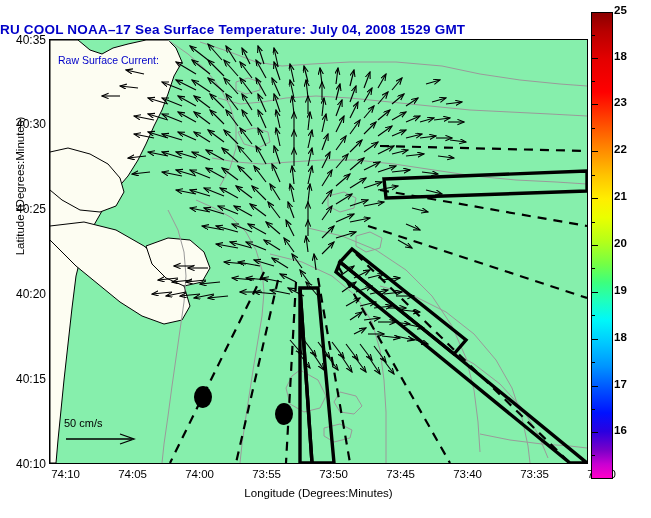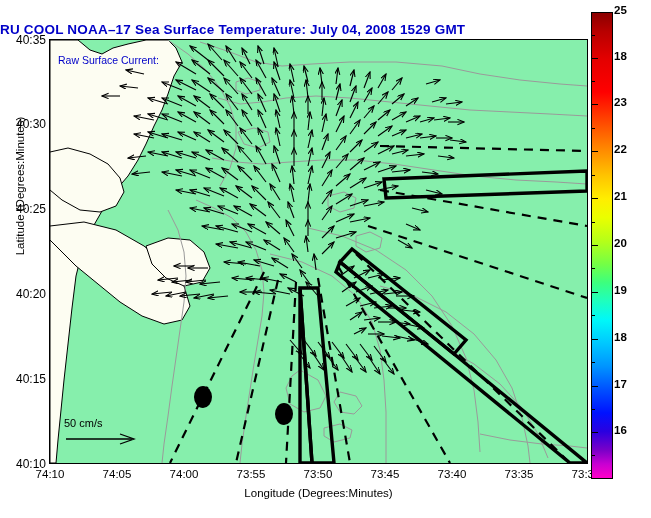--- a/index.html
+++ b/index.html
@@ -21,21 +21,21 @@
     overflow:hidden;
   }
   #plot svg{position:absolute;left:0;top:0;}
 
   
   .ylab{
     position:absolute;right:0;width:46px;text-align:right;
     font-size:12px;color:#000;white-space:nowrap;
   }
   .xlab{
-    position:absolute;top:0;width:60px;text-align:center;
+    position:absolute;top:0;width:60px;text-align:right;
     font-size:11.5px;color:#000;white-space:nowrap;
   }
   #ylabels{position:absolute;left:0;top:39px;width:46px;height:425px;}
   #xlabels{position:absolute;left:49px;top:468px;width:560px;height:16px;}
 
   #ytitle{
     position:absolute;left:-80px;top:180px;width:200px;text-align:center;
     font-size:11.5px;color:#000;transform:rotate(-90deg);
     transform-origin:center center;white-space:nowrap;
   }

